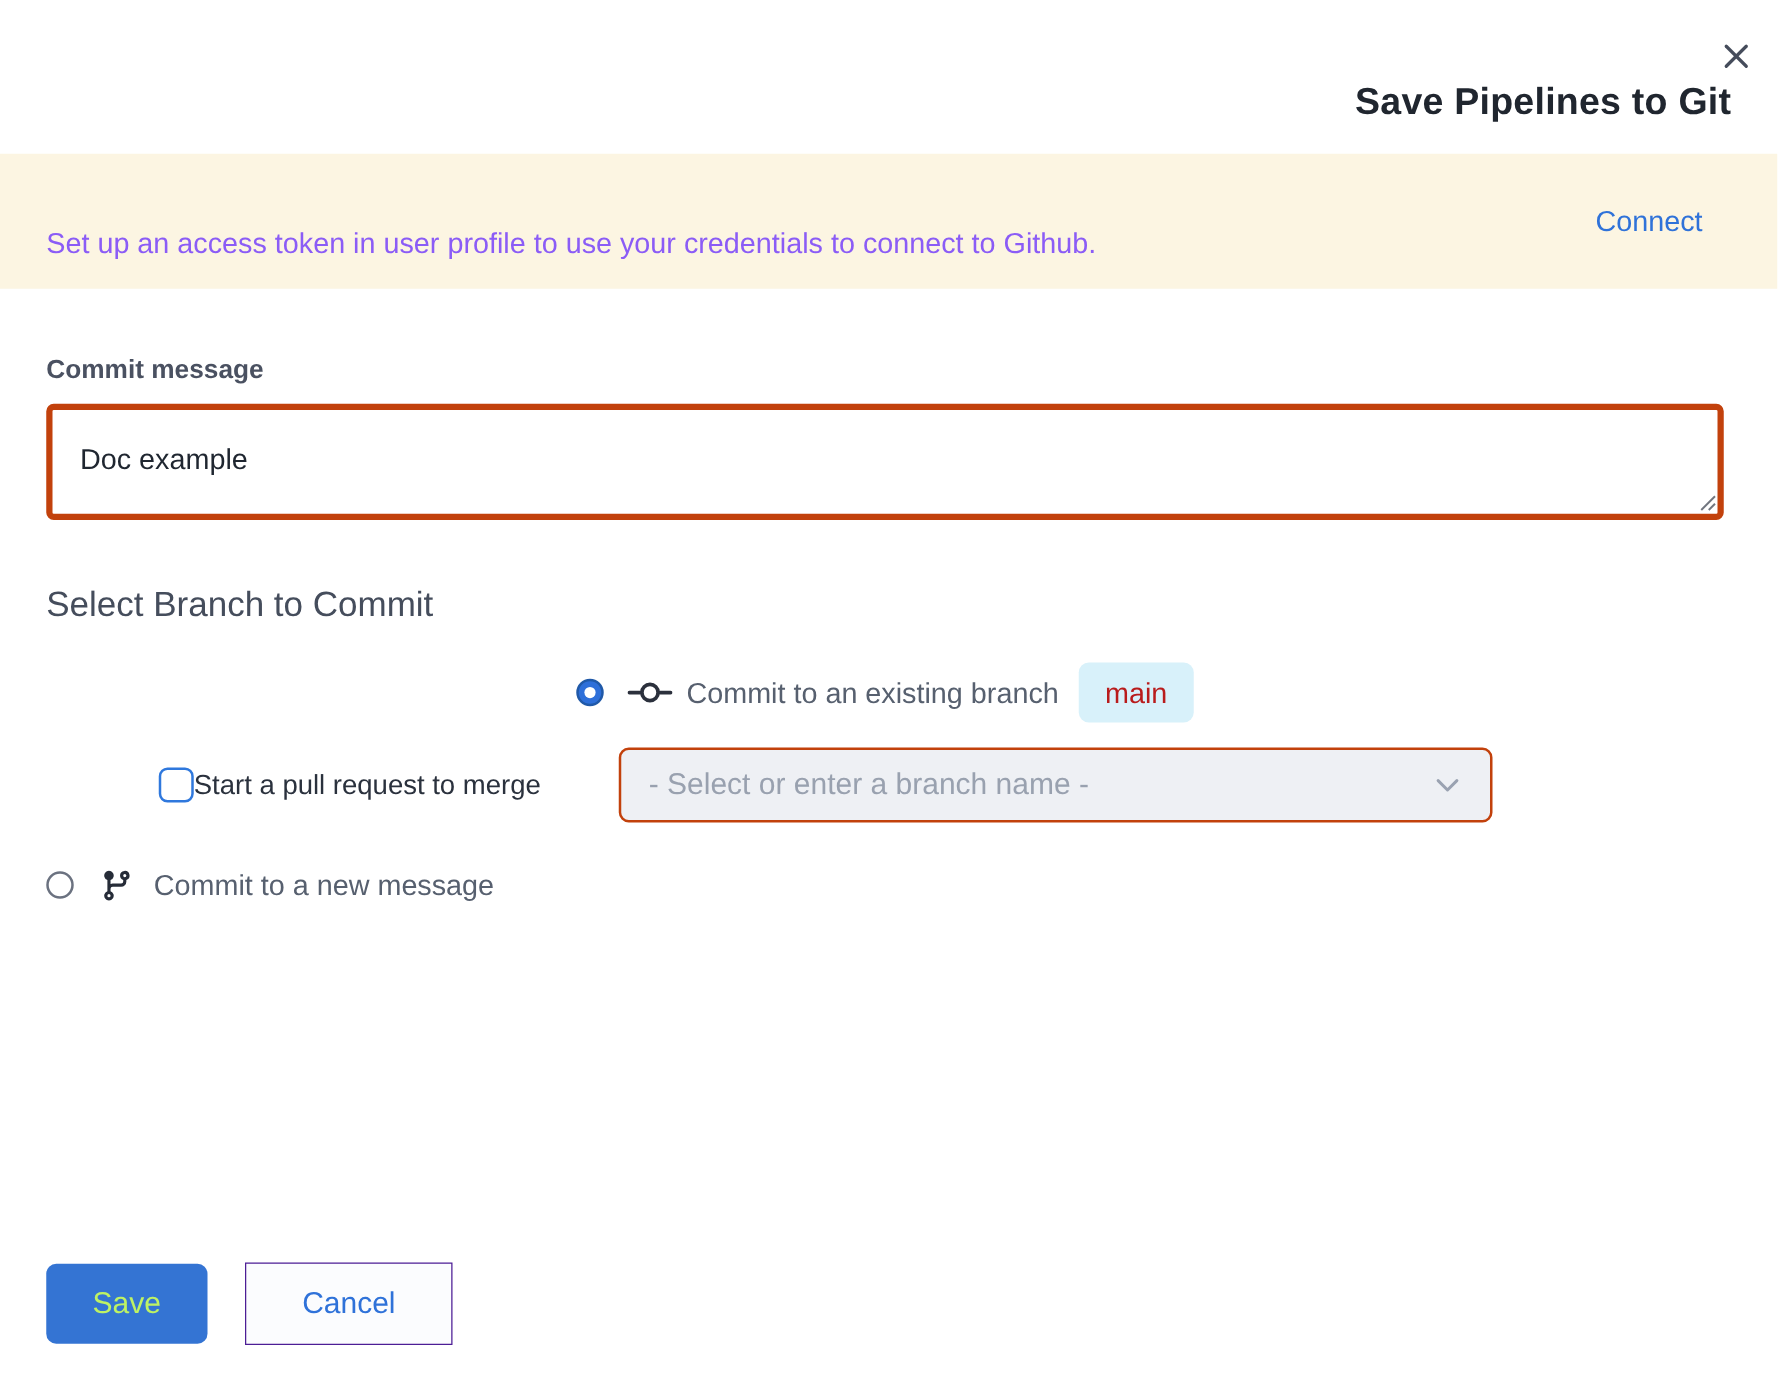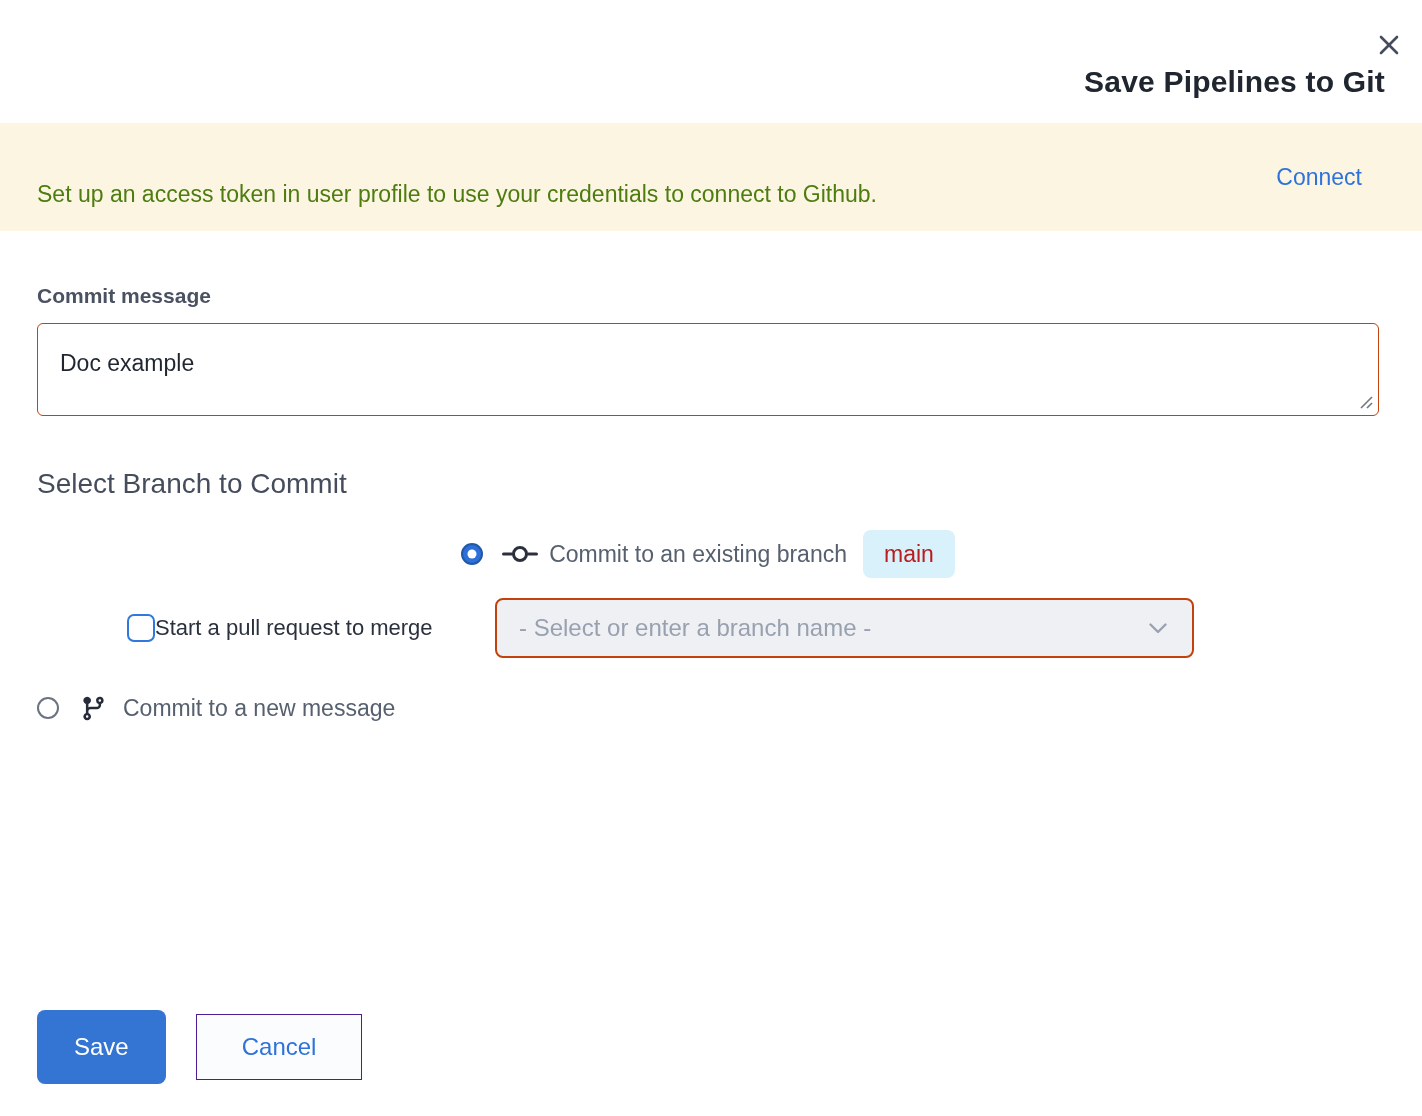--- a/index.html
+++ b/index.html
@@ -27,36 +27,36 @@
     line-height: 40px; letter-spacing: 0.2px; text-align: right;
   }
 
   
   .banner {
     margin-top: 21px; height: 108px;
     background: #FCF5E2;
     display: flex; align-items: center;
     padding: 0 60px 0 37px; box-sizing: border-box;
   }
-  .banner-message { flex: 1; font-size: 23px; color: #4d7c0f; margin-top: 34px; }
+  .banner-message { flex: 1; font-size: 23px; color: #8b5cf6; margin-top: 34px; }
   .banner-action {
     font-size: 23px; color: #2F72D9; text-decoration: none;
     cursor: pointer; font-weight: 400;
   }
 
   
   .main { padding: 0 43px 0 37px; }
   .field-label {
     margin-top: 52px; font-size: 21px; font-weight: 700;
     color: #4A5161; line-height: 26px;
   }
   .textarea-wrap { position: relative; margin-top: 14px; }
   .commit-textarea {
     display: block; width: 100%; height: 93px; box-sizing: border-box;
-    border: 1px solid #c2410c; border-radius: 6px;
+    border: 5px solid #c2410c; border-radius: 6px;
     padding: 26px 20px 10px 22px;
     font-family: "Liberation Sans", sans-serif;
     font-size: 23px; color: #1F2630;
     resize: none; outline: none; background: #fff;
   }
   .resize-handle {
     position: absolute; right: 5px; bottom: 6px;
     width: 16px; height: 16px; cursor: nwse-resize;
   }
 
@@ -109,22 +109,22 @@
     width: 699px; height: 60px; box-sizing: border-box;
     background: #EEF0F4; border: 2px solid #c2410c; border-radius: 8px;
     display: flex; align-items: center; padding: 0 24px 0 22px;
     cursor: pointer;
   }
   .select-placeholder { flex: 1; font-size: 24px; color: #99A1AF; }
 
   
   .actions { margin-top: 280px; display: flex; align-items: center; gap: 30px; }
   .save-btn {
-    height: 74px; padding: 0 37px;
-    background: #3474D3; color: #ffffff;
+    height: 64px; padding: 0 37px;
+    background: #3474D3; color: #bef264;
     border: none; border-radius: 8px;
     font-family: "Liberation Sans", sans-serif;
     font-size: 24px; cursor: pointer;
   }
   .cancel-btn {
     height: 66px; padding: 0 45px;
     background: #FBFCFE; color: #2F72D9;
     border: 1px solid #4c1d95; border-radius: 0;
     font-family: "Liberation Sans", sans-serif;
     font-size: 24px; cursor: pointer;

